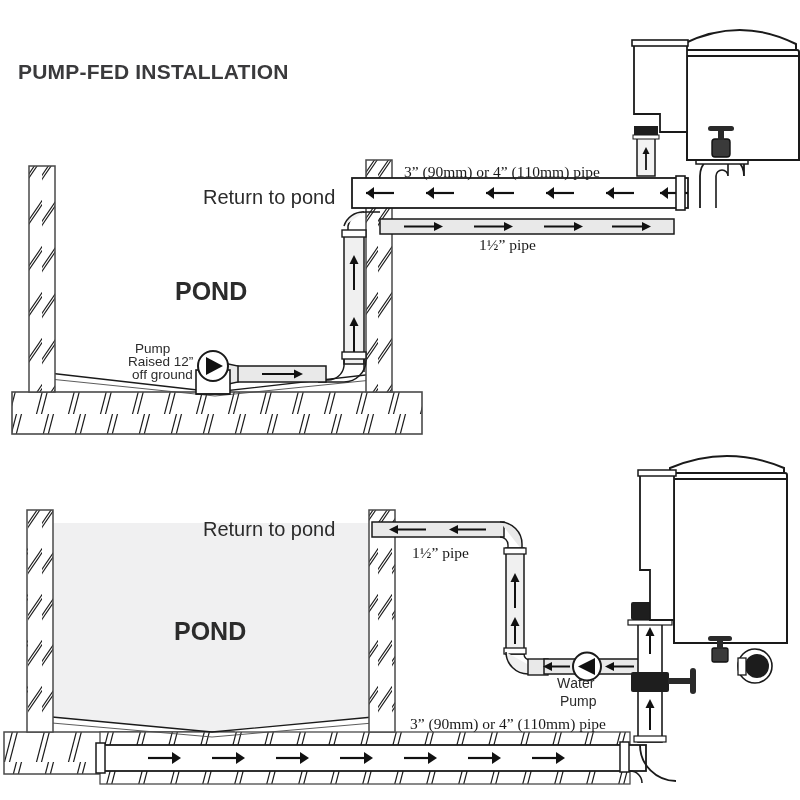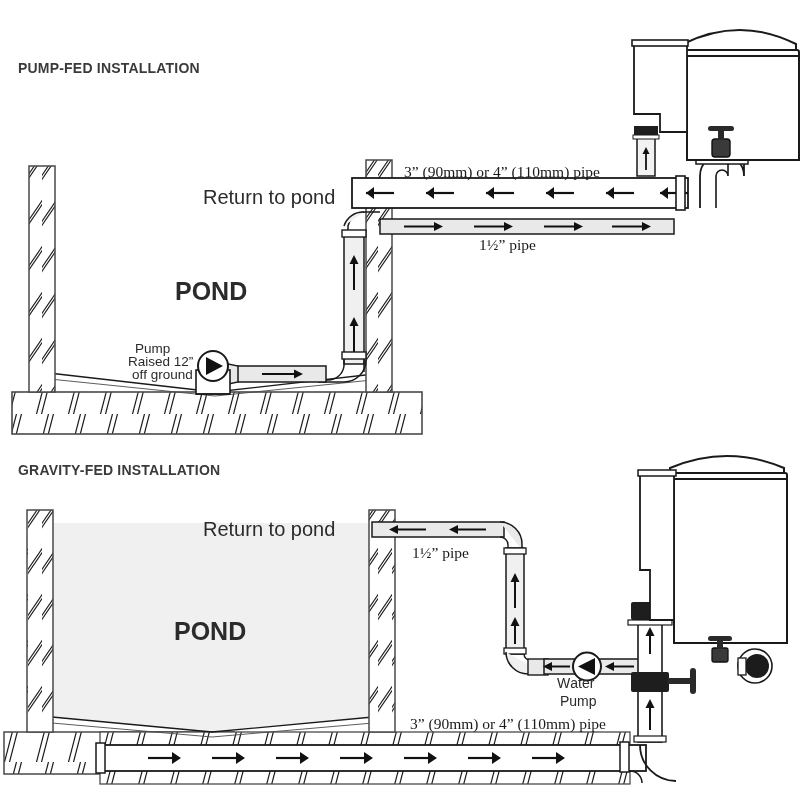--- a/index.html
+++ b/index.html
@@ -8,21 +8,21 @@
     width: 800px; height: 800px;
     background: #ffffff;
     font-family: "Liberation Sans", sans-serif;
     overflow: hidden;
   }
   #stage { position: relative; width: 800px; height: 800px; background:#fff; }
   .title {
     position: absolute;
     font-family: "Liberation Sans", sans-serif;
     font-weight: bold;
-    font-size: 14px;
+    font-size: 21px;
     letter-spacing: 0.2px;
     color: #3a3a3c;
     white-space: nowrap;
   }
   .svgwrap { position:absolute; left:0; top:0; }
   svg { display:block; }
   text { font-kerning: none; }
   .lbl-sans {
     font-family: "Liberation Sans", sans-serif;
     fill: #2b2b2b;
@@ -37,21 +37,20 @@
     fill: #2b2b2b;
   }
 </style>
 </head>
 <body>
 
 <div id="stage">
 
   <div class="title" style="left:18px; top:60px;">PUMP-FED INSTALLATION</div>
 
-  <div class="title" style="left:18px; top:462px;">GRAVITY-FED INSTALLATION</div>
 
   <div class="svgwrap">
   <svg width="800" height="440" viewBox="0 0 800 440" xmlns="http://www.w3.org/2000/svg">
     <defs>
 
       <pattern id="wallHatch" width="14" height="46" patternUnits="userSpaceOnUse" patternTransform="rotate(0)">
         <rect width="14" height="46" fill="#ffffff"></rect>
         <path d="M -6 46 L 20 8" stroke="#1a1a1a" stroke-width="1.1" fill="none"></path>
         <path d="M -6 50 L 20 12" stroke="#1a1a1a" stroke-width="1.1" fill="none"></path>
       </pattern>

